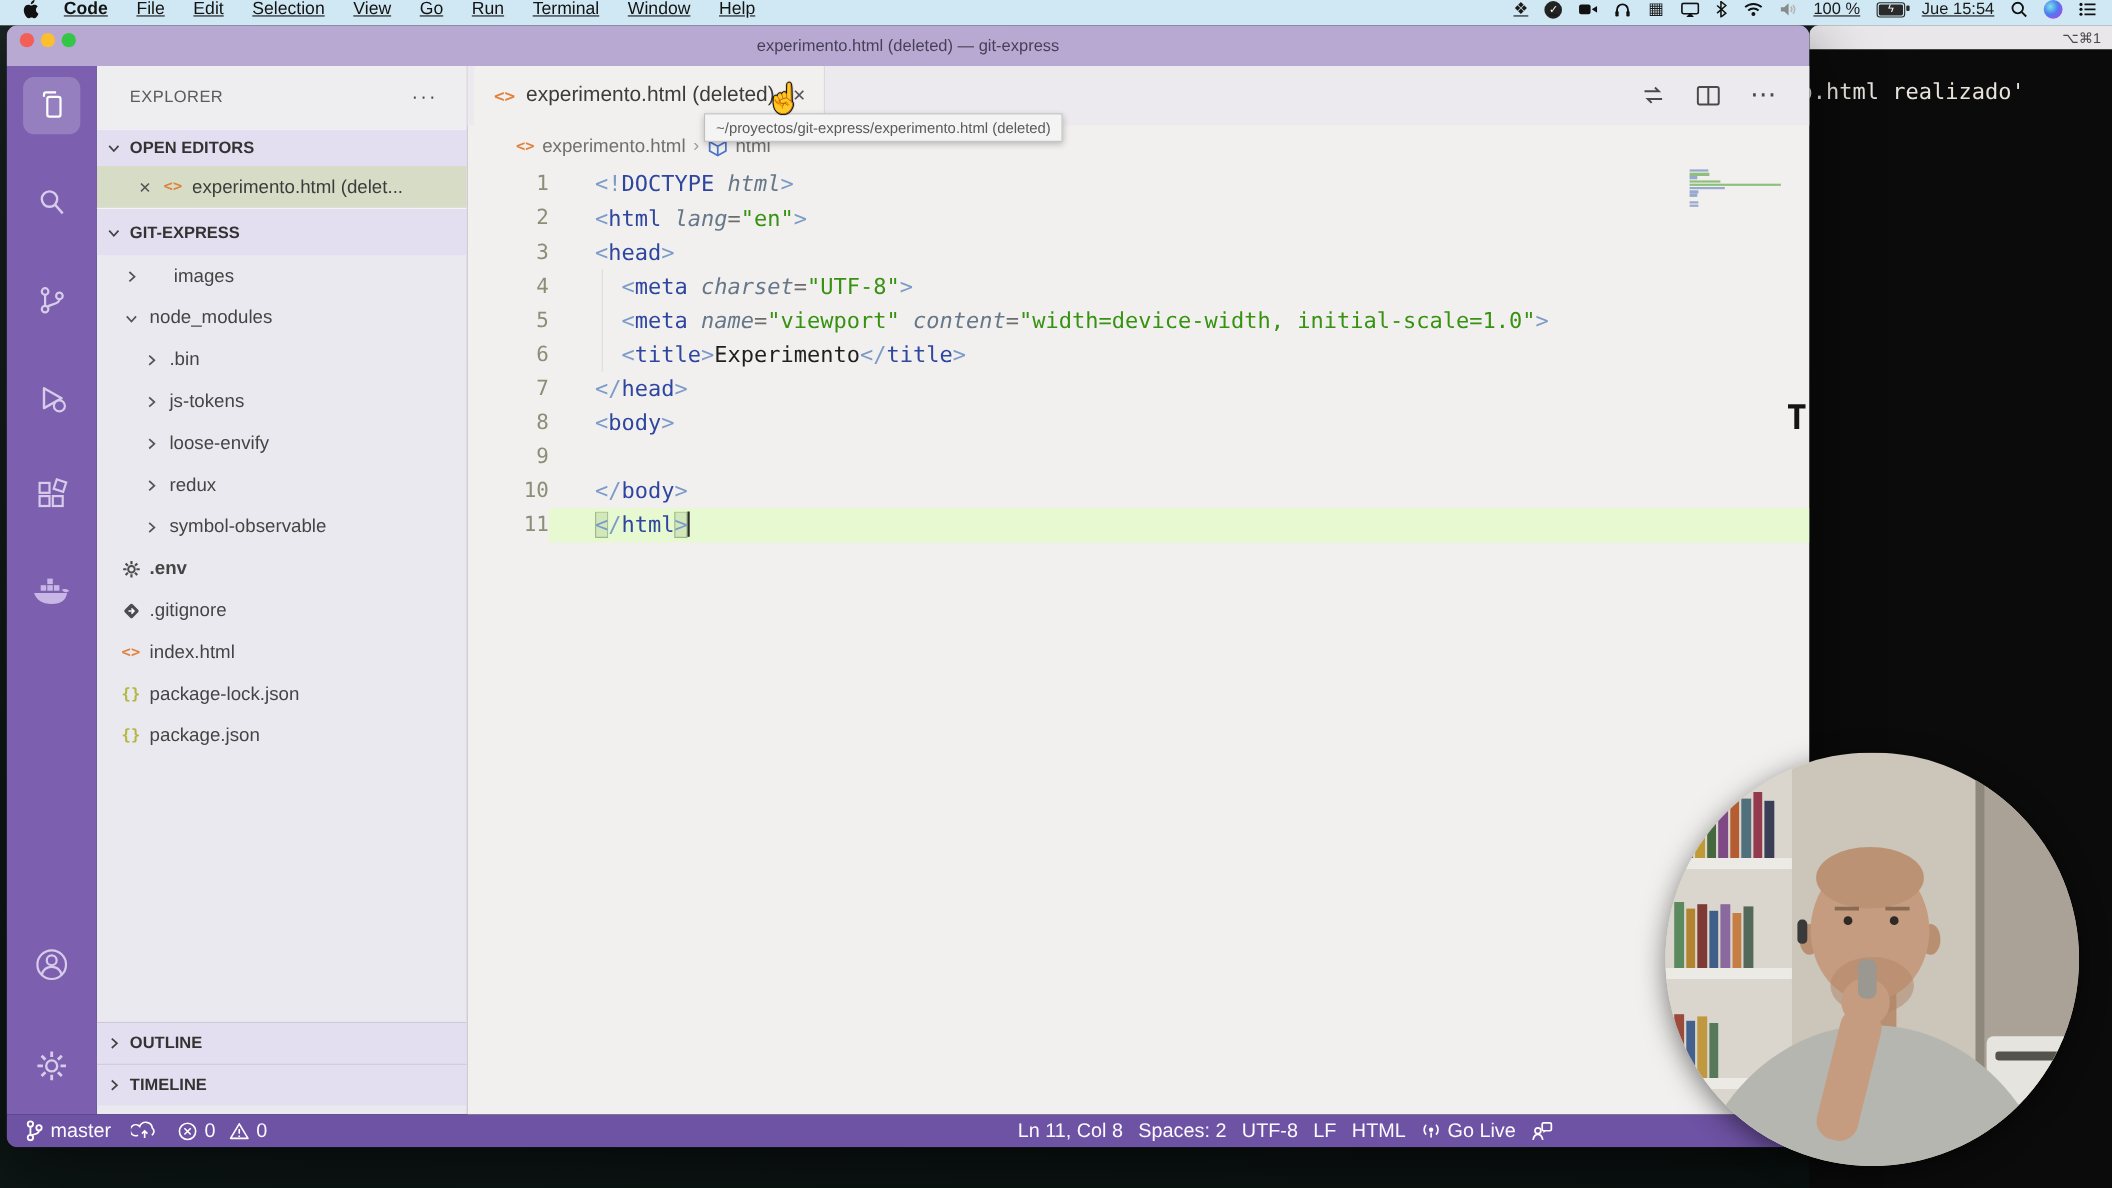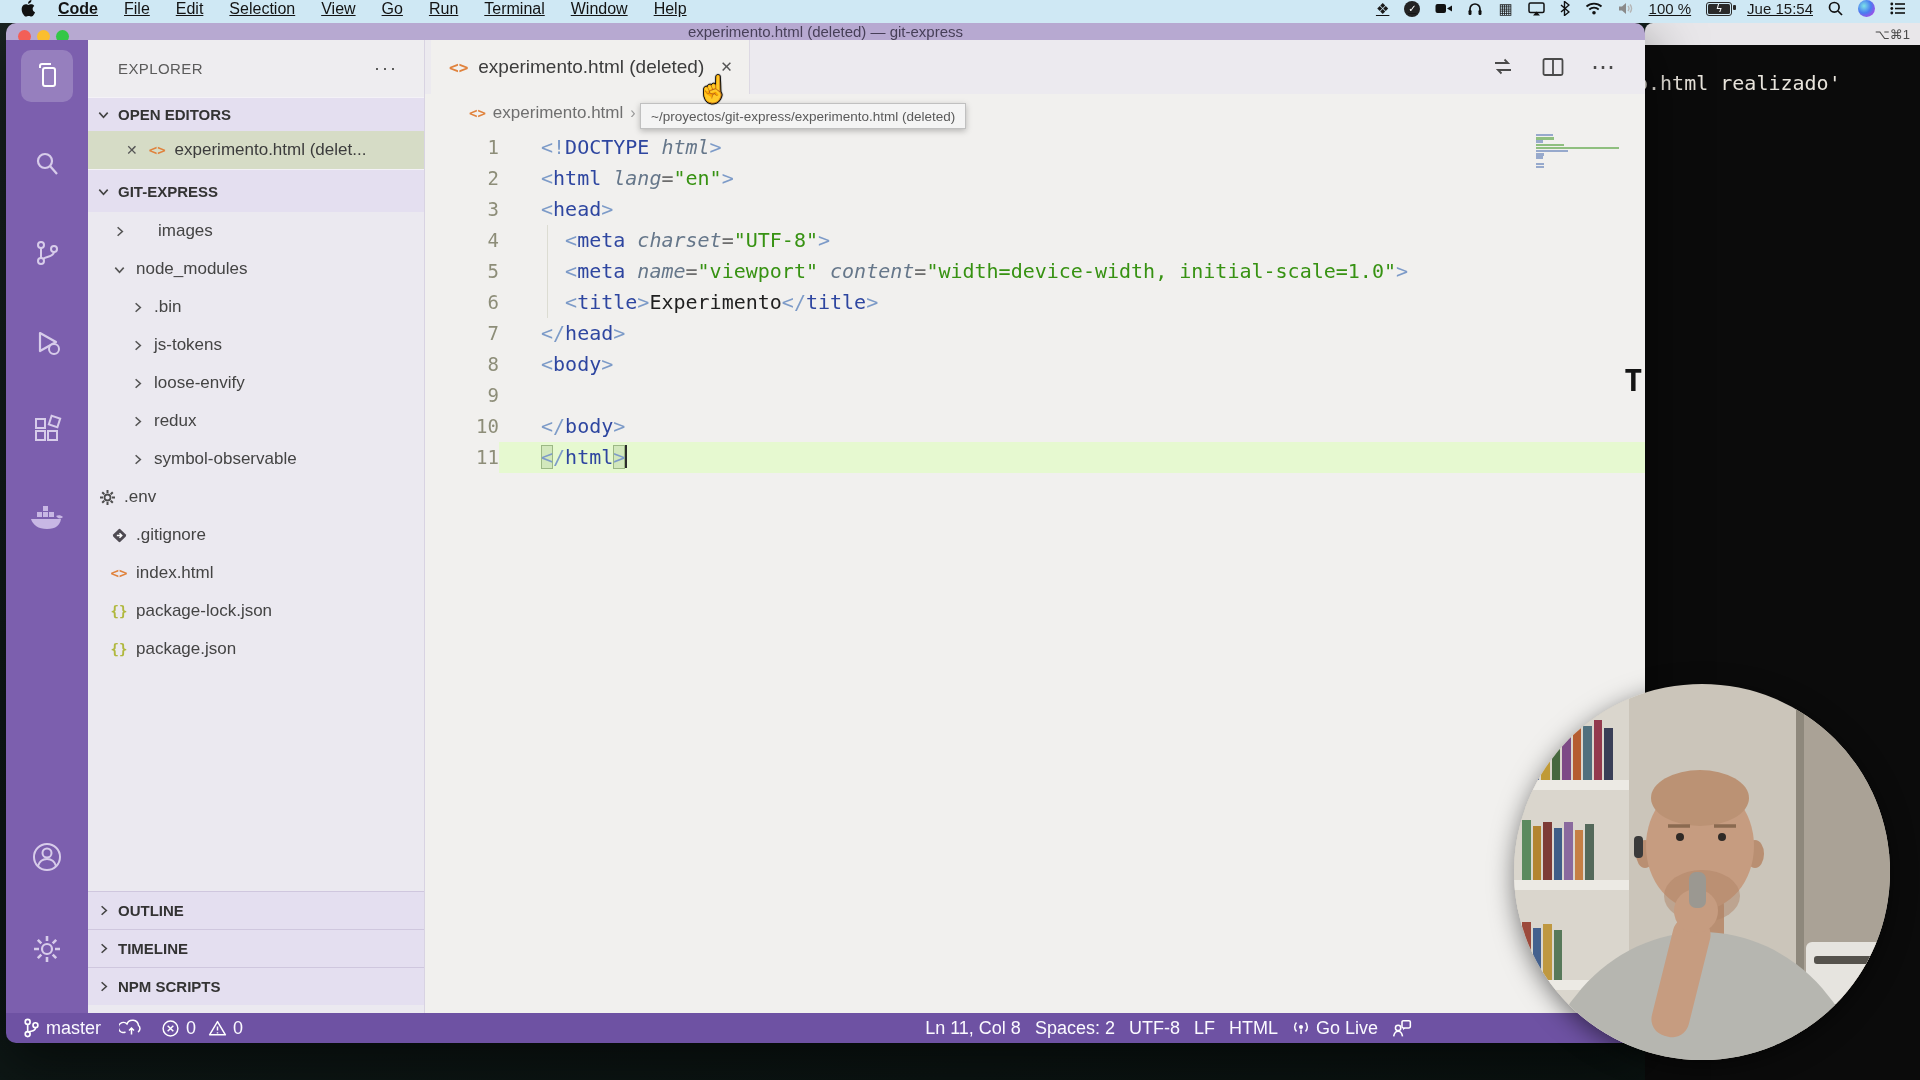--- a/index.html
+++ b/index.html
@@ -22,21 +22,21 @@
   .mbi{display:inline-flex;align-items:center;justify-content:center;}
   .g{font-size:15px;line-height:1;}
   .shield{width:16px;height:16px;border-radius:50%;background:#222;color:#fff;font-size:10px;display:inline-flex;align-items:center;justify-content:center;}
   .batt{width:24px;height:12px;border:1.5px solid #2a2a2a;border-radius:3px;position:relative;display:inline-block;}
   .batt::after{content:"";position:absolute;right:-4.5px;top:2.5px;width:2.5px;height:5px;background:#2a2a2a;border-radius:1px;}
   .batt .bfill{position:absolute;inset:1px;background:#2a2a2a;border-radius:1.5px;}
   .batt .bolt{position:absolute;inset:0;display:flex;align-items:center;justify-content:center;color:#fff;font-size:10px;line-height:1;}
   .siri{width:17px;height:17px;border-radius:50%;background:radial-gradient(circle at 35% 35%,#7de3e8 0%,#4a7df0 45%,#a54ae8 80%,#7a2bd0 100%);}
   
   .vswindow{position:absolute;left:6px;top:23px;width:1639px;height:1020px;z-index:2;border-radius:10px;overflow:hidden;box-shadow:0 22px 60px rgba(0,0,0,.55);display:flex;flex-direction:column;}
-  .titlebar{height:17px;background:var(--c-titlebar,#b7a9d1);position:relative;display:flex;align-items:center;justify-content:center;font-size:15px;color:#473f58;flex:0 0 auto;}
+  .titlebar{height:37px;background:var(--c-titlebar,#b7a9d1);position:relative;display:flex;align-items:center;justify-content:center;font-size:15px;color:#473f58;flex:0 0 auto;}
   .tl{position:absolute;top:7px;width:13px;height:13px;border-radius:50%;}
   .tl.red{left:12px;background:#f35f57;}
   .tl.yel{left:31px;background:#fbbe2e;}
   .tl.grn{left:50px;background:#33c748;}
   .mainrow{flex:1;display:flex;min-height:0;}
   
   .activitybar{width:82px;background:var(--c-activity,#7c5fae);position:relative;flex:0 0 auto;}
   .ab-item{position:absolute;left:15px;width:52px;height:52px;display:flex;align-items:center;justify-content:center;opacity:.82;}
   .ab-item.active{background:rgba(255,255,255,.20);border-radius:10px;opacity:1;}
   
@@ -347,21 +347,21 @@
               <span class="lbl">redux</span>
             </div>
             <div class="tree-row" style="padding-left: 40px;">
               <span class="ic">
                 <svg width="15" height="15" viewBox="0 0 16 16">
                   <path d="M6 3.5l5 4.5-5 4.5" fill="none" stroke="#555" stroke-width="1.7"></path>
                 </svg>
               </span>
               <span class="lbl">symbol-observable</span>
             </div>
-            <div class="tree-row" style="padding-left: 10px;">
+            <div class="tree-row" style="padding-left: 22px; font-weight: bold;">
               <span class="ic">
                 <svg width="17" height="17" viewBox="0 0 17 17">
                   <circle cx="8.5" cy="8.5" r="3" fill="none" stroke="#4d4d4d" stroke-width="1.8"></circle>
                   <g stroke="#4d4d4d" stroke-width="2">
                     <path d="M8.5 1v3M8.5 13v3M1 8.5h3M13 8.5h3M3.2 3.2l2.1 2.1M11.7 11.7l2.1 2.1M13.8 3.2l-2.1 2.1M5.3 11.7l-2.1 2.1"></path>
                   </g>
                 </svg>
               </span>
               <span class="lbl">.env</span>
             </div>
@@ -402,28 +402,20 @@
             </span>
           <span>OUTLINE</span>
         </div>
         <div class="sb-section">
           <span class="ic">
               <svg width="15" height="15" viewBox="0 0 16 16">
                 <path d="M6 3.5l5 4.5-5 4.5" fill="none" stroke="#444" stroke-width="1.7"></path>
               </svg>
             </span>
           <span>TIMELINE</span>
-        </div>
-        <div class="sb-section">
-          <span class="ic">
-              <svg width="15" height="15" viewBox="0 0 16 16">
-                <path d="M6 3.5l5 4.5-5 4.5" fill="none" stroke="#444" stroke-width="1.7"></path>
-              </svg>
-            </span>
-          <span>NPM SCRIPTS</span>
         </div>
         <div class="sb-tail"></div>
       </div>
 
       <div class="editor">
         <div class="tabbar">
           <div class="tab">
             <span class="fico">&lt;&gt;</span>
             <span>experimento.html (deleted)</span>
             <span class="tclose">✕</span>

